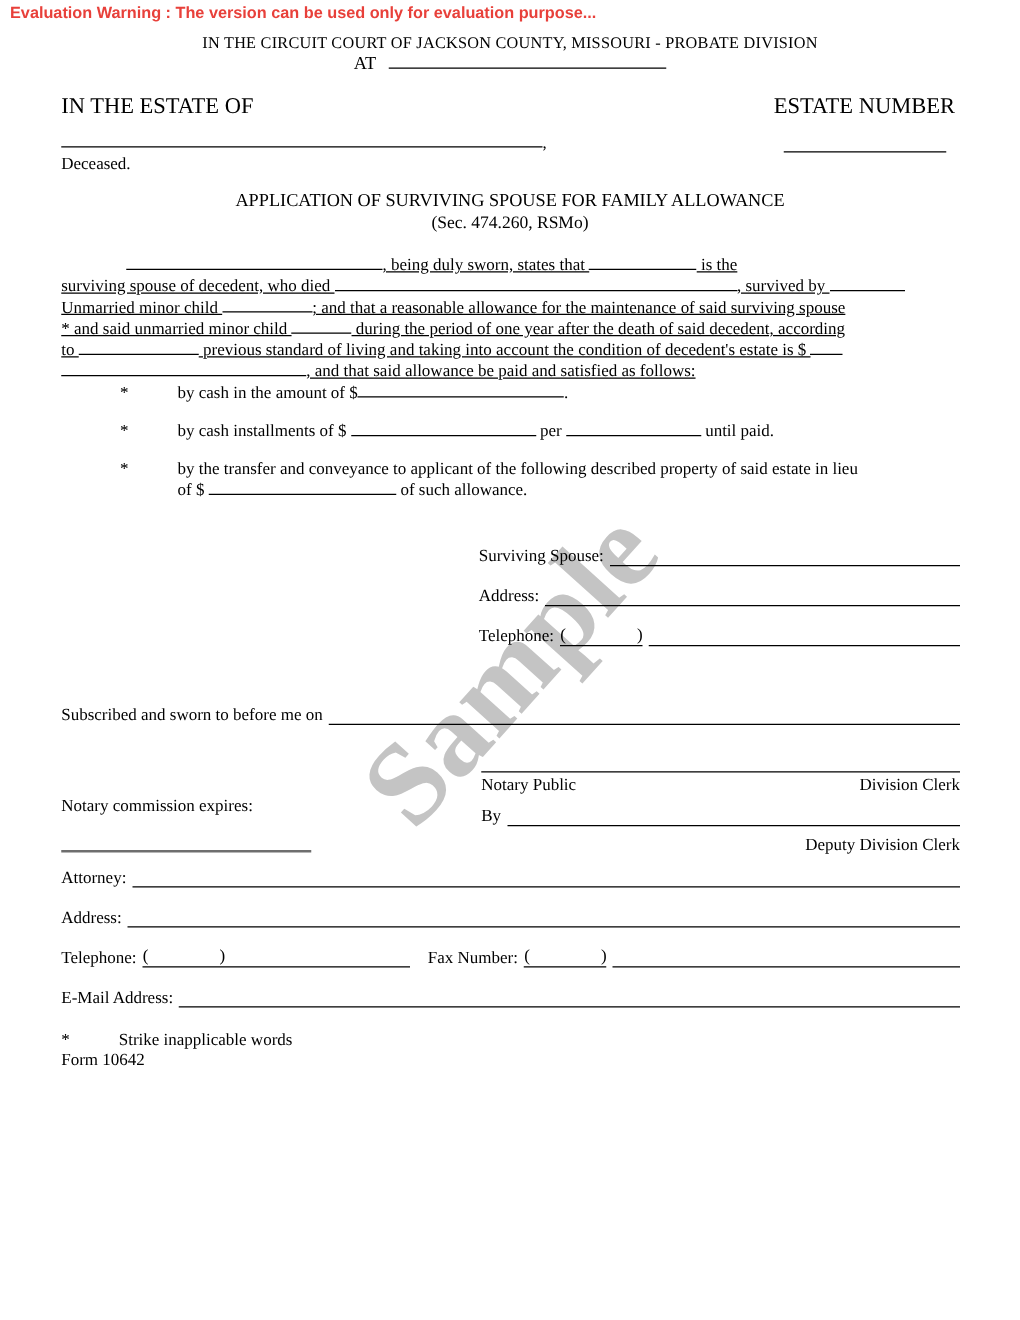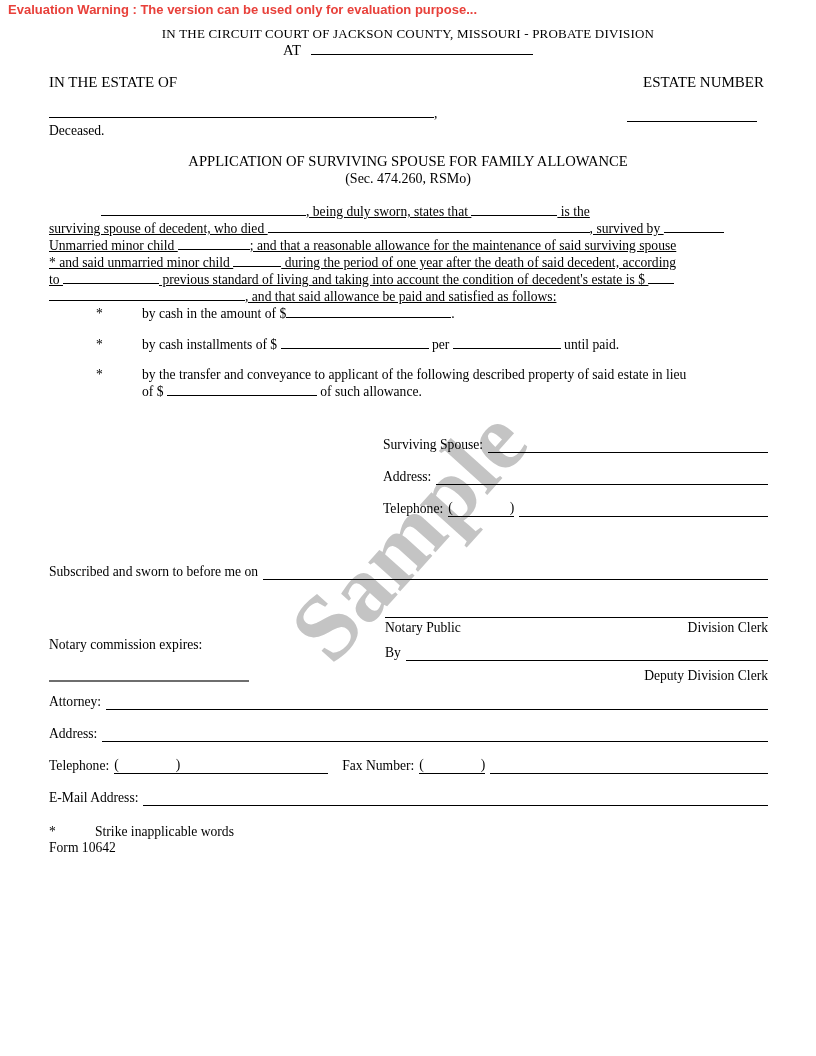--- a/index.html
+++ b/index.html
@@ -4,21 +4,21 @@
 <style>
   html,body{margin:0;padding:0;background:#fff;}
   .page{position:relative;width:816px;height:1056px;background:#ffffff;overflow:hidden;
         font-family:"Liberation Serif","DejaVu Serif",serif;font-size:13.6px;color:#000;}
   .content{position:absolute;inset:0;z-index:1;}
   .abs{position:absolute;}
   .warning{left:8px;top:2px;font-family:"Liberation Sans","DejaVu Sans",sans-serif;
            font-weight:bold;font-size:13px;}
   .court-line{left:0;top:26px;width:100%;text-align:center;font-size:13px;letter-spacing:.2px;}
   .at-line{left:0;top:42px;width:100%;text-align:center;font-size:14.6px;}
-  .estate-row{left:49px;right:52px;top:74px;display:flex;justify-content:space-between;font-size:15px;}
+  .estate-row{left:49px;right:52px;top:74px;display:flex;justify-content:space-between;font-size:18px;}
   .dec-row{left:49px;right:59px;top:106px;height:16px;display:flex;justify-content:space-between;align-items:flex-end;}
   .deceased{left:49px;top:123px;}
   .title-block{left:0;top:153px;width:100%;text-align:center;line-height:17px;}
   .title-main{font-size:14.6px;}
   .title-statute{font-size:14px;}
   .para{left:49px;right:40px;top:203px;line-height:16px;text-decoration:underline;}
   .para .pline{white-space:nowrap;}
   .options{left:96px;right:40px;top:305px;line-height:16px;}
   .opt{margin-bottom:14px;white-space:nowrap;}
   .opt2line{margin-left:46px;}

